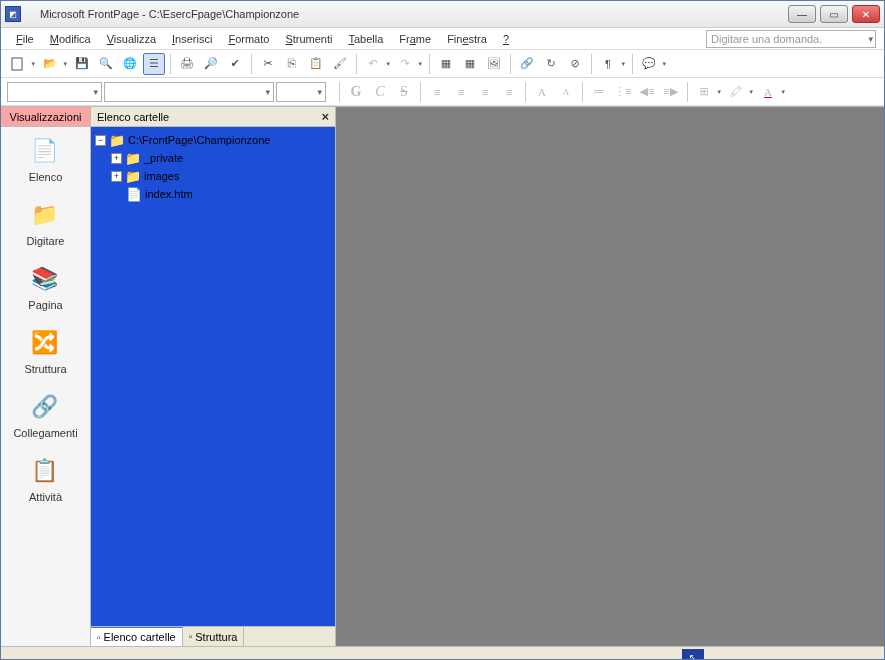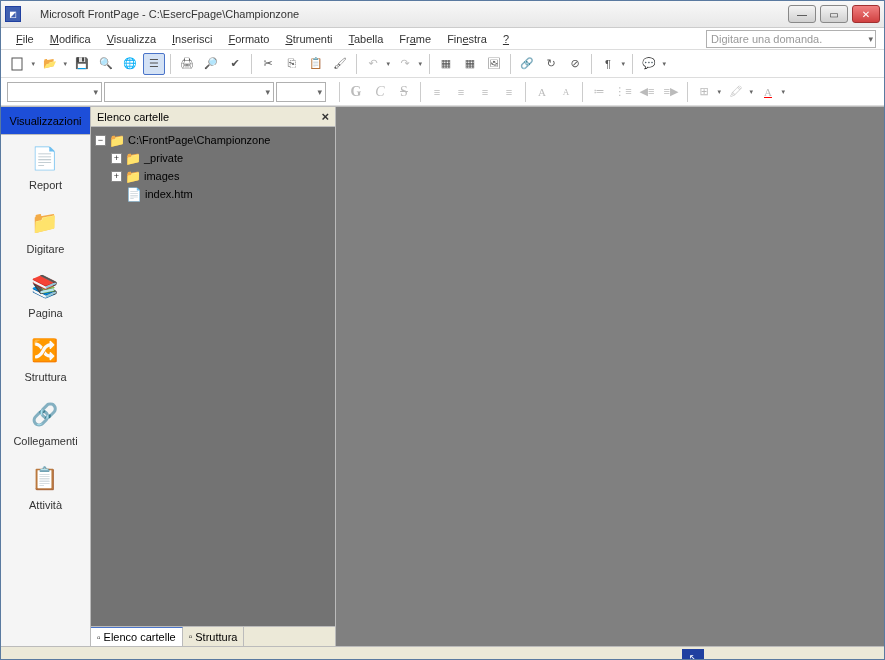--- a/index.html
+++ b/index.html
@@ -26,26 +26,26 @@
 .tbtn.active { border:1px solid #4a74c9; background:#d4e2f5; border-radius:2px; }
 .tbtn.disabled { color:#bbb; }
 .combo { height:20px; border:1px solid #b0b0b0; background:#fff; display:flex;align-items:center; position:relative; }
 .combo::after { content:"▾"; position:absolute; right:3px; color:#666; font-size:9px; }
 .combo.c1 { width:95px; }
 .combo.c2 { width:170px; }
 .combo.c3 { width:50px; margin-right:8px; }
 
 .workarea { display:flex; height: 540px; border-top:1px solid #bbb; }
 .viewsbar { width:90px; background:#f5f5f5; border-right:1px solid #bbb; }
-.viewsbar .header { height:28px; border-bottom:1px solid #bbb; display:flex;align-items:center;justify-content:center;background:#1d4ed8; }
+.viewsbar .header { height:20px; border-bottom:1px solid #bbb; display:flex;align-items:center;justify-content:center;background:#fca5a5; }
 .viewitem { display:flex;flex-direction:column;align-items:center; padding:8px 2px; cursor:pointer; }
 .viewitem .vicon { width:32px;height:32px;display:flex;align-items:center;justify-content:center;font-size:22px; }
 .viewitem .vlabel { margin-top:4px; color:#333; text-align:center; }
 
-.folderpanel { width:245px; border-right:1px solid #bbb; background:#737373; display:flex;flex-direction:column; }
+.folderpanel { width:245px; border-right:1px solid #bbb; background:#1d4ed8; display:flex;flex-direction:column; }
 .folderpanel .header { height:20px; border-bottom:1px solid #bbb; display:flex;align-items:center;padding:0 6px;background:#ece9d8; }
 .folderpanel .header .closex { margin-left:auto; font-size:13px; color:#333; cursor:pointer; font-weight:bold;}
 .tree { flex:1; padding:4px; overflow:auto; }
 .treerow { display:flex;align-items:center; height:18px; gap:3px; }
 .treerow .exp { width:11px;height:11px;border:1px solid #888;display:flex;align-items:center;justify-content:center;font-size:9px;color:#333;background:#fff; }
 .treerow .spacer { width:12px; }
 .treerow .ficon { width:16px;font-size:13px; text-align:center; }
 .treerow .flabel { color:#000; }
 
 .bottomtabs { height:20px; border-top:1px solid #bbb; display:flex;align-items:stretch;background:#ece9d8; }
@@ -151,21 +151,21 @@
   <div class="tbtn drop disabled">🖍</div>
   <div class="tbtn drop disabled" style="font-family:serif;text-decoration:underline;text-decoration-color:red">A</div>
 </div>
 
 <div class="workarea">
   <div class="viewsbar">
     <div class="header">Visualizzazioni</div>
     <div id="viewslist">
         <div class="viewitem">
           <div class="vicon">📄</div>
-          <div class="vlabel">Report</div>
+          <div class="vlabel">Elenco</div>
         </div>
         <div class="viewitem">
           <div class="vicon">📁</div>
           <div class="vlabel">Digitare</div>
         </div>
         <div class="viewitem">
           <div class="vicon">📚</div>
           <div class="vlabel">Pagina</div>
         </div>
         <div class="viewitem">

